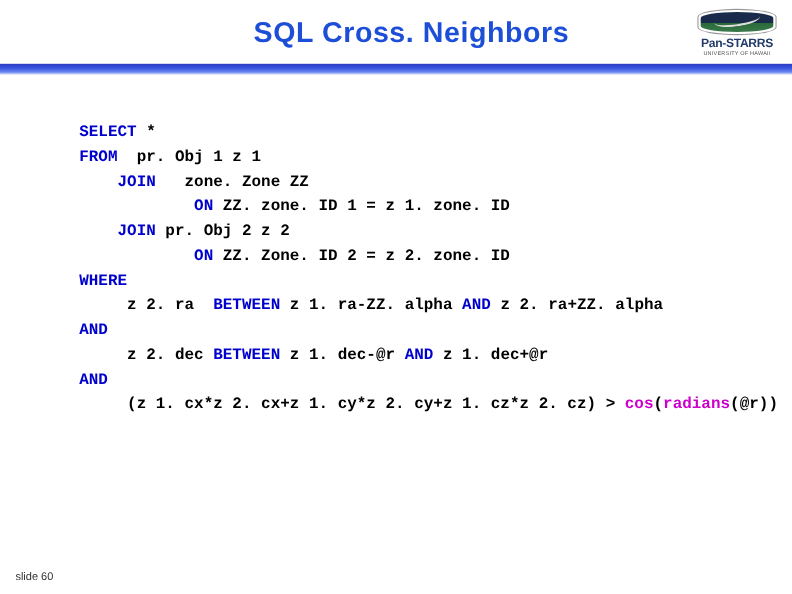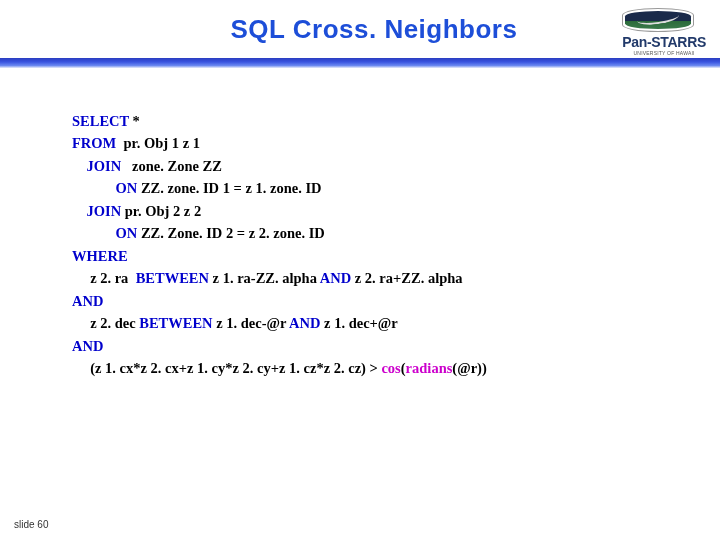--- a/index.html
+++ b/index.html
@@ -51,21 +51,21 @@
     position: absolute;
     top: 3px;
     left: 20%;
     width: 60%;
     height: 10px;
     border-bottom: 2px solid #ddd;
     border-radius: 0 0 50% 50%;
     transform: rotate(-8deg);
   }
   .logo-text {
-    font-size: 14px;
+    font-size: 11px;
     font-weight: bold;
     color: #223a6a;
     margin-top: 2px;
     letter-spacing: -0.3px;
   }
   .logo-sub {
     font-size: 5px;
     color: #555;
     letter-spacing: 0.2px;
   }
@@ -75,21 +75,21 @@
     left: 0;
     width: 100%;
     height: 10px;
     background: linear-gradient(180deg, #2a3cc0 0%, #3a55e0 40%, #6a88f0 75%, #e8edfa 100%);
   }
   .code-block {
     position: absolute;
     top: 110px;
     left: 72px;
     right: 60px;
-    font-family: Liberation Serif, serif;
+    font-family: Liberation Mono, monospace;
     font-size: 14.5px;
     line-height: 1.55;
     font-weight: bold;
     color: #000;
     white-space: pre;
   }
   .code-block .kw { color: #0000cc; }
   .code-block .fn { color: #cc00cc; }
   .footer {
     position: absolute;

